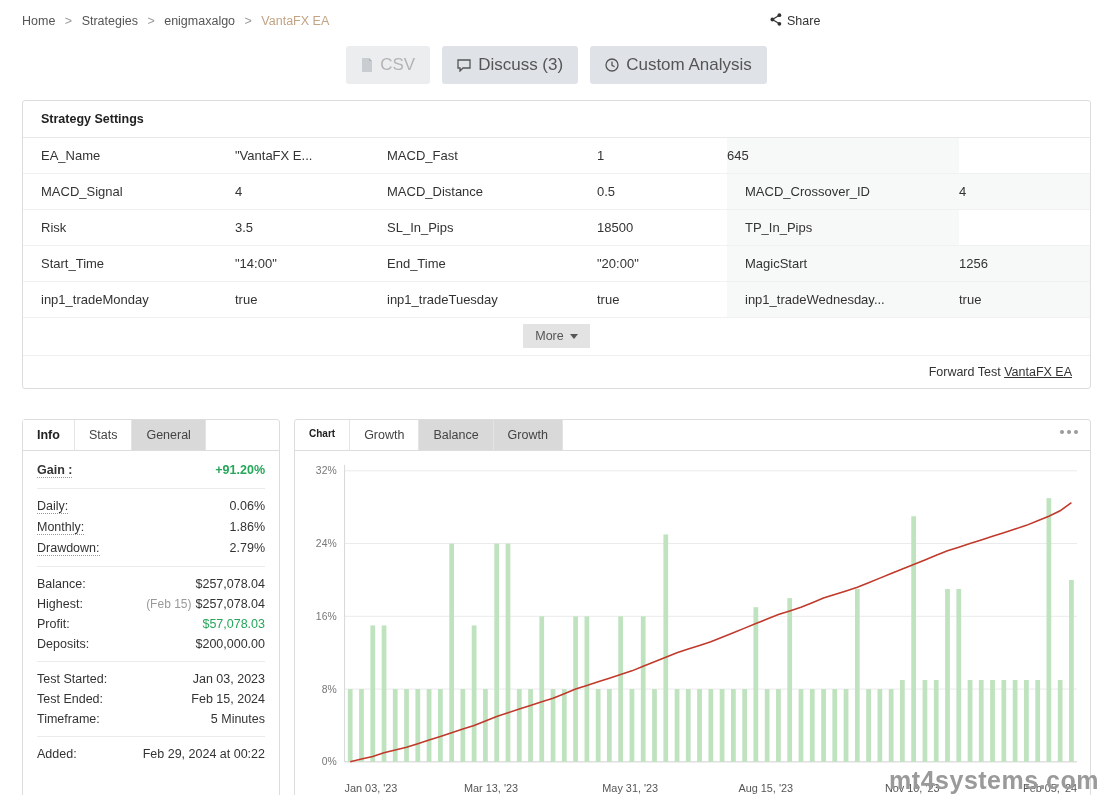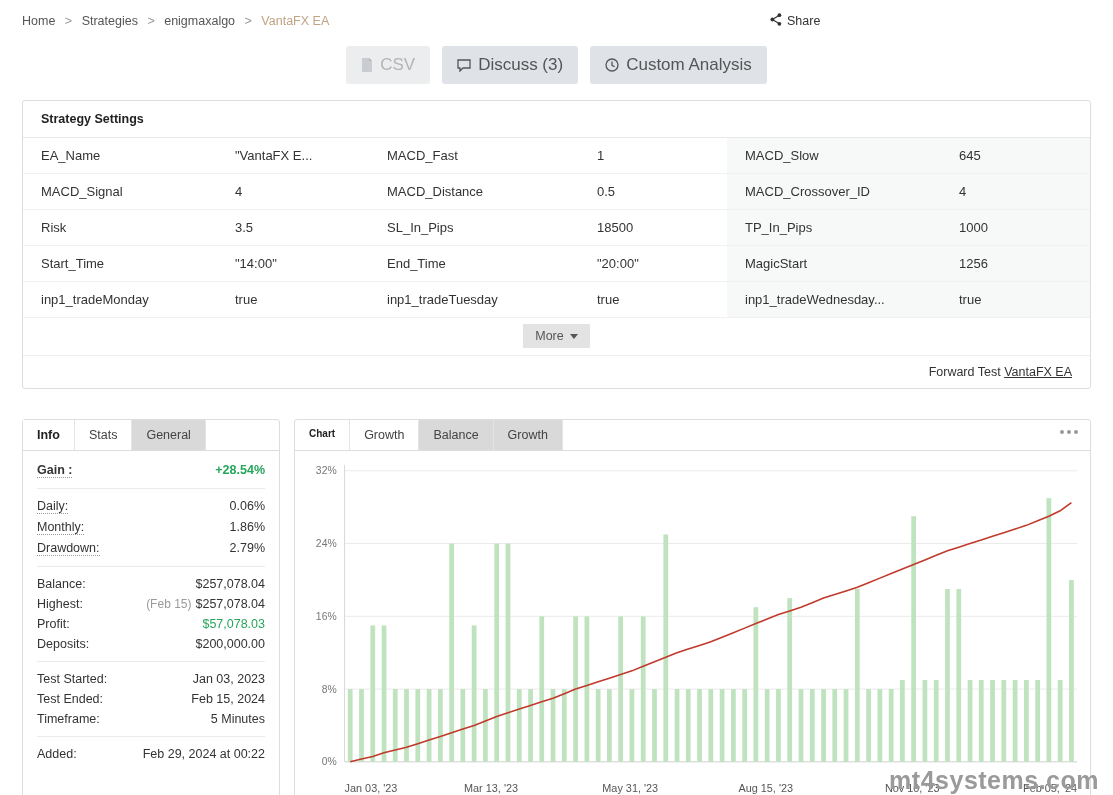--- a/index.html
+++ b/index.html
@@ -133,38 +133,36 @@
 </div>
 
 <div class="card settings-card">
   <div class="card-head">Strategy Settings</div>
 
   <div class="s-row">
     <div class="s-cell">EA_Name</div>
     <div class="s-cell val">"VantaFX E...</div>
     <div class="s-cell">MACD_Fast</div>
     <div class="s-cell val">1</div>
-    <div class="s-cell shade">MACD_Slow</div>
     <div class="s-cell val shade">645</div>
   </div>
   <div class="s-row">
     <div class="s-cell">MACD_Signal</div>
     <div class="s-cell val">4</div>
     <div class="s-cell">MACD_Distance</div>
     <div class="s-cell val">0.5</div>
     <div class="s-cell shade">MACD_Crossover_ID</div>
     <div class="s-cell val shade">4</div>
   </div>
   <div class="s-row">
     <div class="s-cell">Risk</div>
     <div class="s-cell val">3.5</div>
     <div class="s-cell">SL_In_Pips</div>
     <div class="s-cell val">18500</div>
     <div class="s-cell shade">TP_In_Pips</div>
-    <div class="s-cell val shade">1000</div>
   </div>
   <div class="s-row">
     <div class="s-cell">Start_Time</div>
     <div class="s-cell val">"14:00"</div>
     <div class="s-cell">End_Time</div>
     <div class="s-cell val">"20:00"</div>
     <div class="s-cell shade">MagicStart</div>
     <div class="s-cell val shade">1256</div>
   </div>
   <div class="s-row">
@@ -192,21 +190,21 @@
 
   <div class="card info-card">
     <div class="tabs">
       <div class="tab first-bold">Info</div>
       <div class="tab">Stats</div>
       <div class="tab gray">General</div>
     </div>
     <div class="info-body">
       <div class="irow gain-row">
         <span class="lbl dotted">Gain :</span>
-        <span class="val green bold">+28.54%</span>
+        <span class="val green bold">+91.20%</span>
       </div>
       <div class="idivider"></div>
       <div class="irow">
         <span class="lbl dotted">Daily:</span>
         <span class="val">0.06%</span>
       </div>
       <div class="irow">
         <span class="lbl dotted">Monthly:</span>
         <span class="val">1.86%</span>
       </div>

